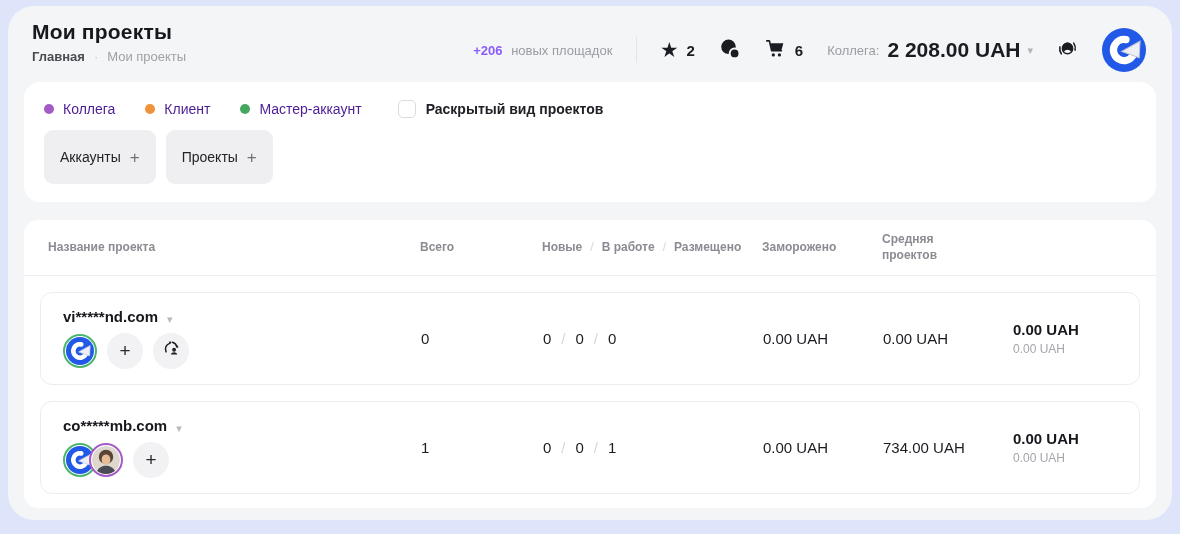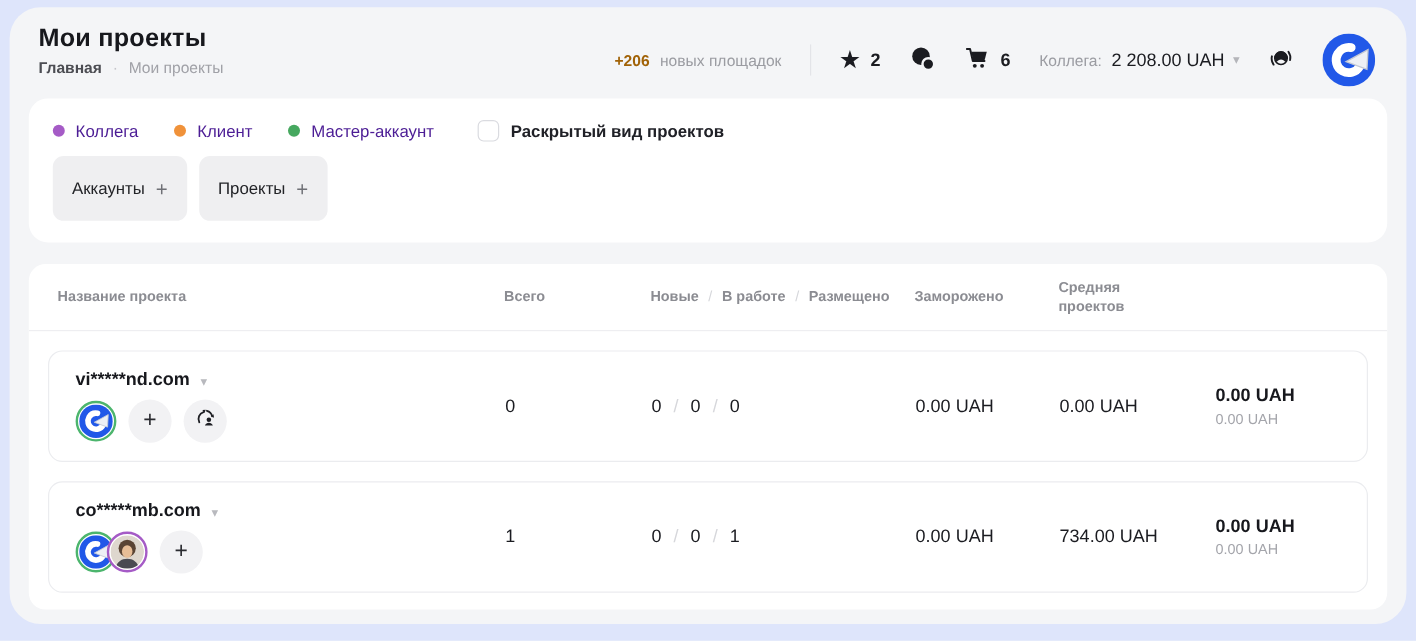--- a/index.html
+++ b/index.html
@@ -18,28 +18,28 @@
   
   .topbar { display:flex; justify-content:space-between; align-items:flex-start; padding:14px 26px 8px 24px; }
   .page-title { font-size:21px; font-weight:700; color:#17181d; margin:0 0 5px; letter-spacing:.2px; }
   .breadcrumb { font-size:13px; display:flex; gap:9px; align-items:center; }
   .bc-home { color:#4c4d53; font-weight:600; cursor:pointer; }
   .bc-sep { color:#c4c5ca; }
   .bc-cur { color:#a0a1a7; }
 
   .topbar-right { display:flex; align-items:center; gap:24px; padding-top:8px; }
   .new-platforms { font-size:13px; cursor:pointer; white-space:nowrap; }
-  .np-count { color:#a16207; font-weight:600;text-align:right; }
+  .np-count { color:#8b5cf6; font-weight:600;text-align:right; }
   .np-label { color:#9b9ca2; margin-left:5px; }
   .v-divider { width:1px; height:26px; background:#e3e4e8; }
   .stat { display:flex; align-items:center; gap:9px; font-size:15px; font-weight:700; color:#1b1c21; cursor:pointer; }
   .star-glyph { font-size:18px; line-height:1; color:#1b1c21; }
   .balance { display:flex; align-items:center; cursor:pointer; }
   .balance-label { color:#9b9ca2; font-size:13px; }
-  .balance-value { font-size:15px; font-weight:400; color:#1b1c21; margin:0 7px 0 8px; white-space:nowrap;text-align:right; }
+  .balance-value { font-size:21px; font-weight:700; color:#1b1c21; margin:0 7px 0 8px; white-space:nowrap;text-align:right; }
   .chev { color:#b4b5ba; font-size:11px; line-height:1; }
   .icon-btn { background:none; border:none; padding:0; cursor:pointer; display:flex; align-items:center; }
   .logo-btn { background:none; border:none; padding:0; cursor:pointer; }
   .logo-lg { width:44px; height:44px; display:block; }
 
   
   .toolbar-card { margin:2px 16px 0; background:#fff; border-radius:16px; padding:18px 20px; }
   .toolbar-top { display:flex; align-items:center; justify-content:space-between; }
   .btn-blue {
     background:#e4edfc; color:#3e6ae0; font-size:14px; font-weight:500;

